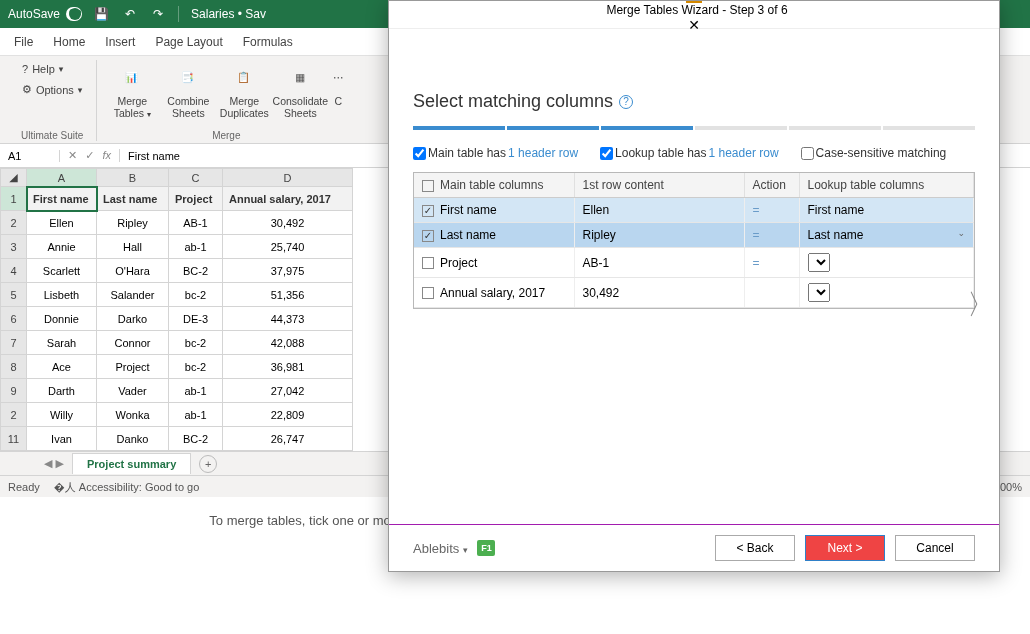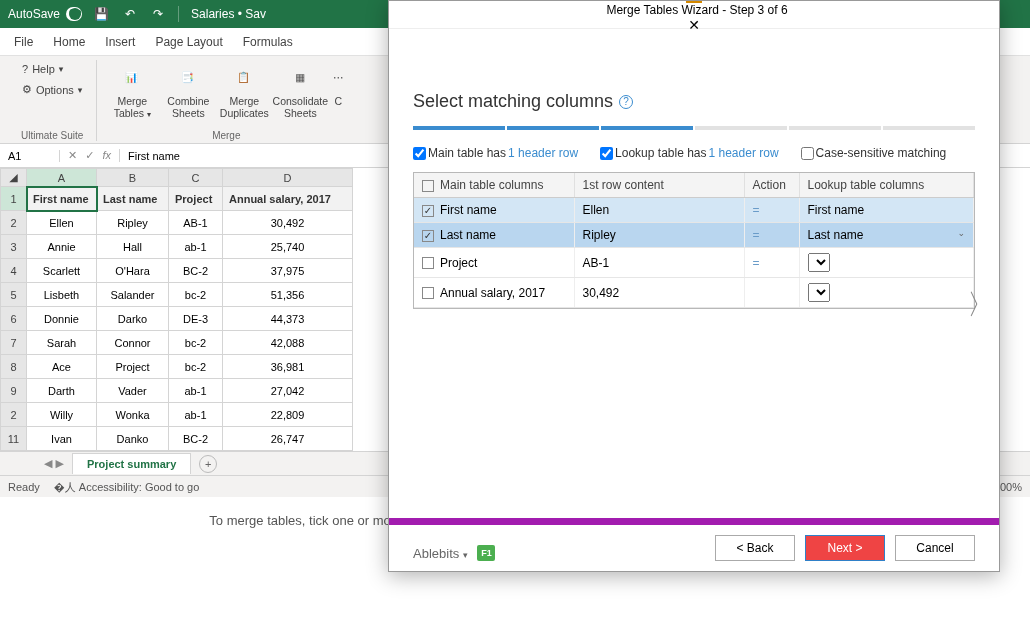--- a/index.html
+++ b/index.html
@@ -84,21 +84,21 @@
 .cols-table tr.sel.active { background: #b9d6ef; }
 .cb { width: 12px; height: 12px; border: 1px solid #888; display: inline-flex; align-items: center; justify-content: center; margin-right: 6px; vertical-align: middle; font-size: 10px; color: #333; }
 .eq { color: #6a9cc9; }
 .muted { color: #888; }
 .dropdown-arrow { float: right; color: #666; font-size: 9px; }
 
 .dlg-actions { display: flex; gap: 8px; margin-top: 12px; align-items: center; }
 .dlg-actions .spacer { flex: 1; }
 .btn { height: 26px; padding: 0 14px; border: 1px solid #aaa; background: #fff; font-size: 12px; display: inline-flex; align-items: center; justify-content: center; min-width: 80px; }
 .btn.primary { background: #ef4444; border-color: #2f80c8; color: #fff; }
-.dlg-footer { border-top: 7px solid #a21caf; padding: 10px 24px; display: flex; align-items: flex-end; gap: 10px; }
+.dlg-footer { border-top: 1px solid #a21caf; padding: 10px 24px; display: flex; align-items: center; gap: 10px; }
 .dlg-footer .brand { color: #666; font-size: 13px; }
 .f1-badge { width: 18px; height: 16px; background: #4caf50; color: #fff; font-size: 9px; font-weight: bold; display: inline-flex; align-items: center; justify-content: center; border-radius: 2px; }
 .dlg-footer .spacer { flex: 1; }
 
 .caption { text-align: center; margin-top: 16px; font-size: 13px; color: #555; padding: 0 20px; }
 .next-page-arrow { position: absolute; right: 4px; top: 50%; font-size: 28px; color: #888; }
 </style>
 </head>
 <body>
 

